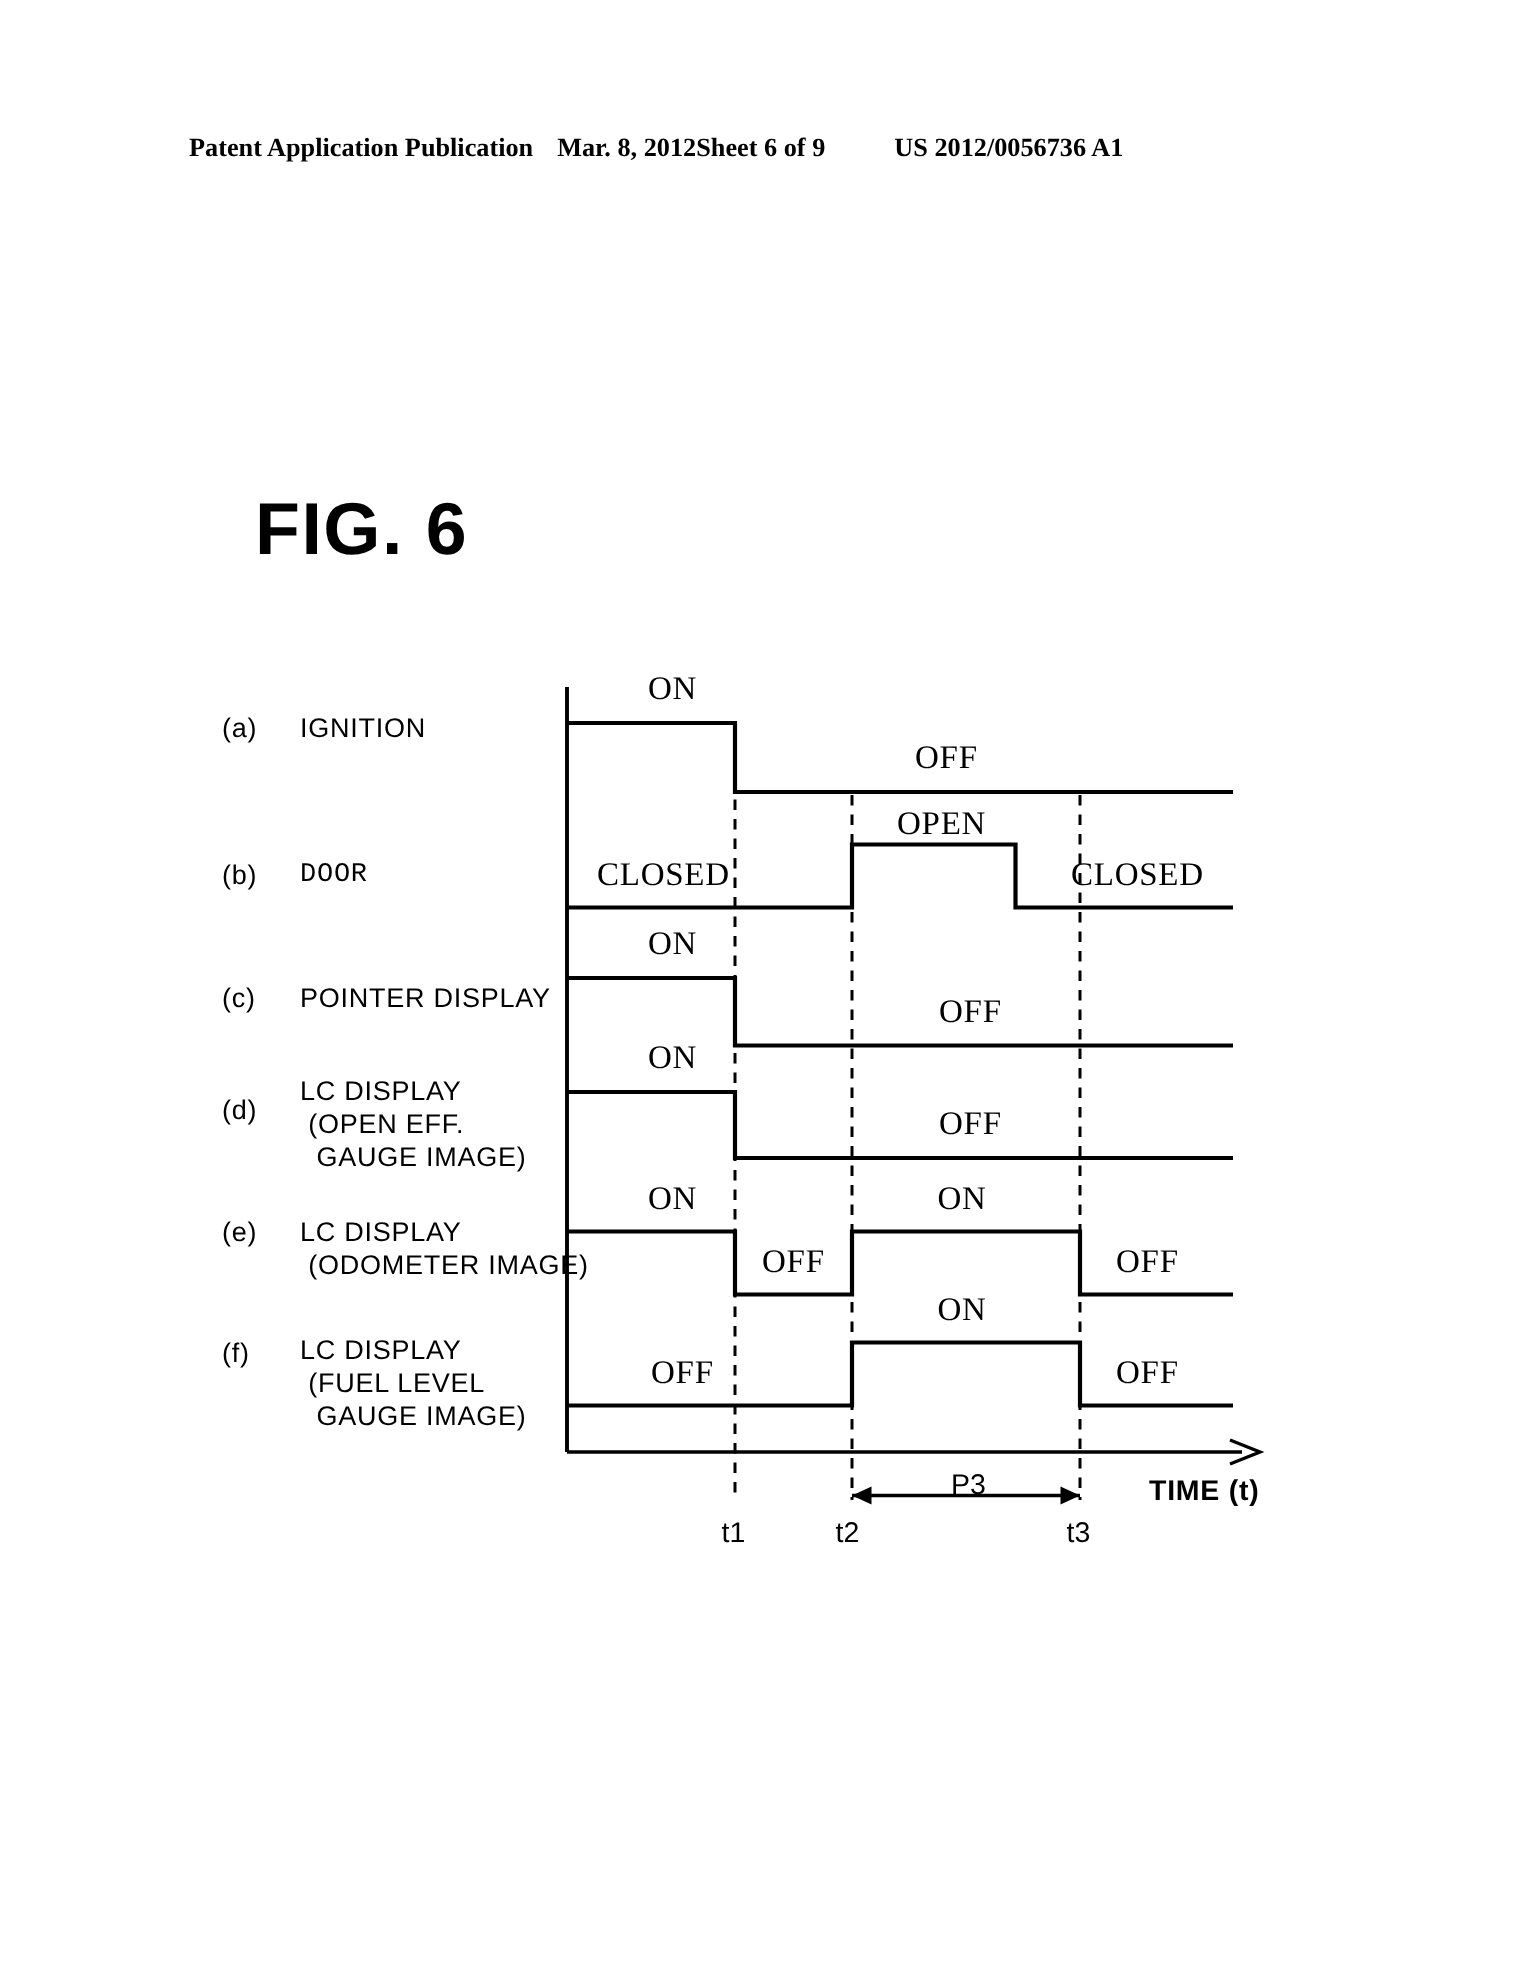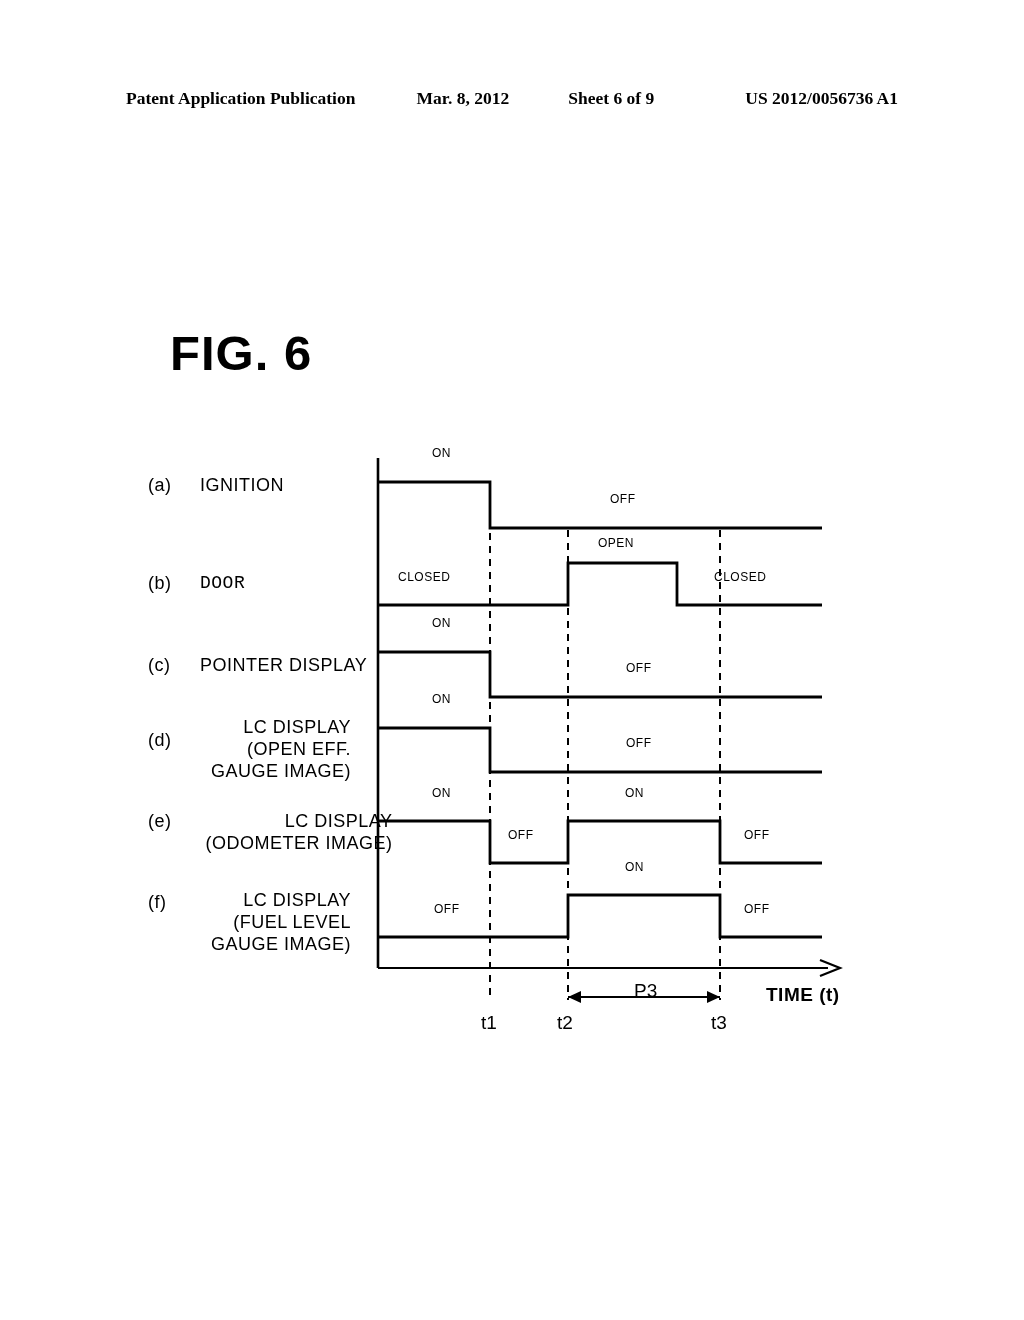--- a/index.html
+++ b/index.html
@@ -23,28 +23,26 @@
     left: 126px;
     width: 772px;
     height: 26px;
     display: flex;
     align-items: baseline;
     font-family: "Liberation Serif", serif;
     font-weight: bold;
     font-size: 17.5px;
     letter-spacing: 0px;
     white-space: nowrap;
-    justify-content: space-between;
   }
   .pub-header .h-title { }
   .pub-header .h-date {
     margin-left: 16px;
   }
   .pub-header .h-sheet {
-    margin-left: 14px;
   }
   .pub-header .h-num {
     margin-left: 46px;
   }
 
   
   .fig-title {
     position: absolute;
     left: 170px;
     top: 325px;
@@ -70,28 +68,27 @@
     font-size: 18px;
     letter-spacing: 0.5px;
     white-space: pre;
     line-height: 22px;
   }
   .row-tag {
     left: 148px;
   }
   .row-name {
     left: 200px;
-    text-align: right;
   }
 
   
   .state-label {
     position: absolute;
-    font-family: Liberation Sans, sans-serif;
-    font-size: 12px;
+    font-family: Liberation Serif, serif;
+    font-size: 22px;
     letter-spacing: 0.5px;
     white-space: nowrap;
   }
 
   
   .axis-label {
     position: absolute;
     font-family: "Liberation Sans", sans-serif;
     font-size: 19px;
     letter-spacing: 0.5px;

